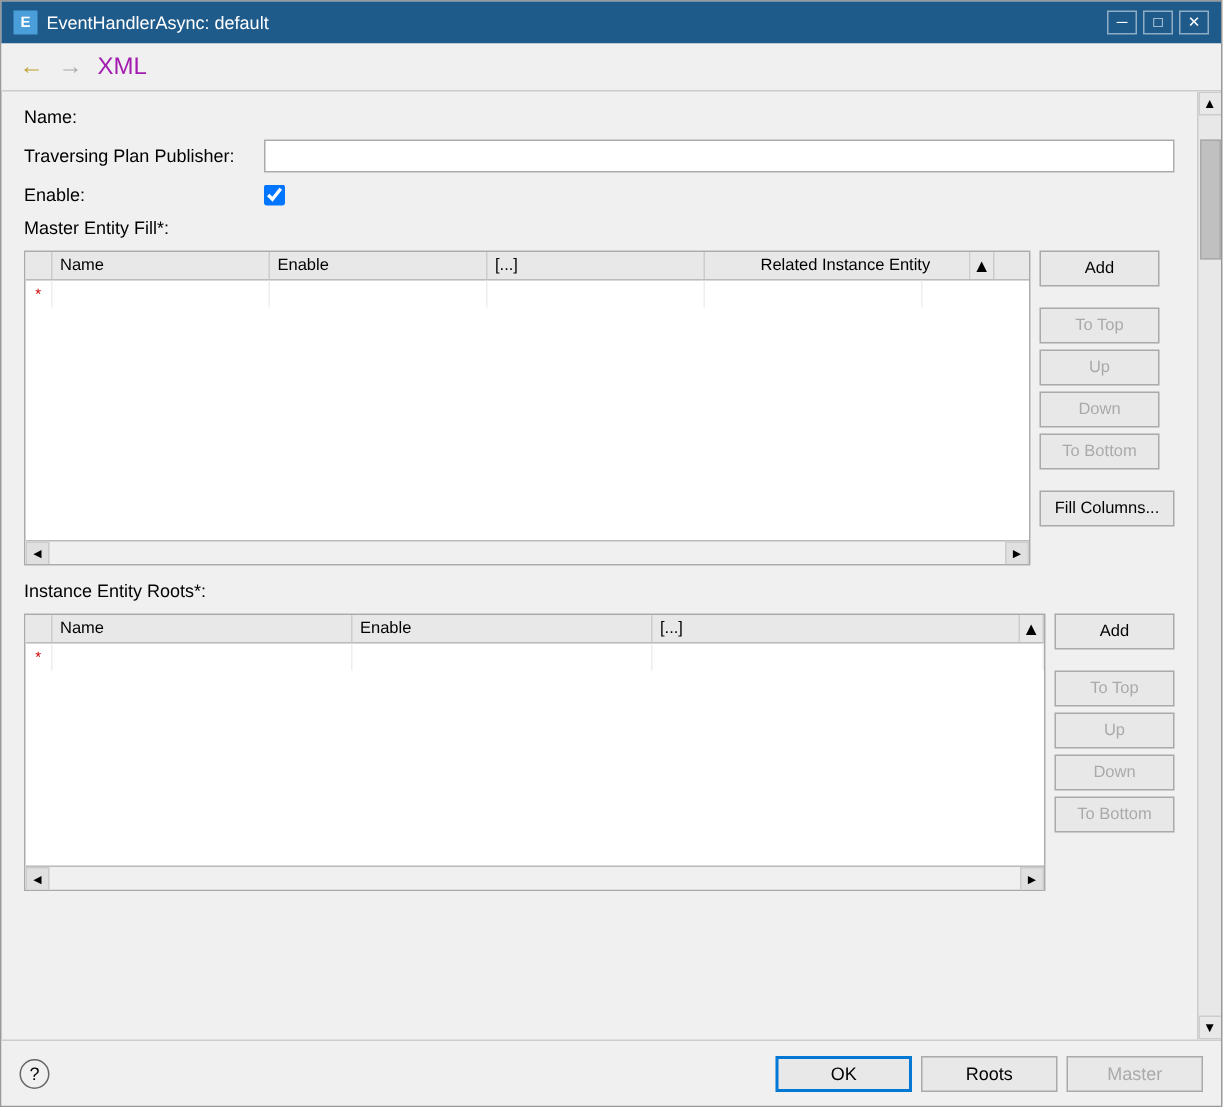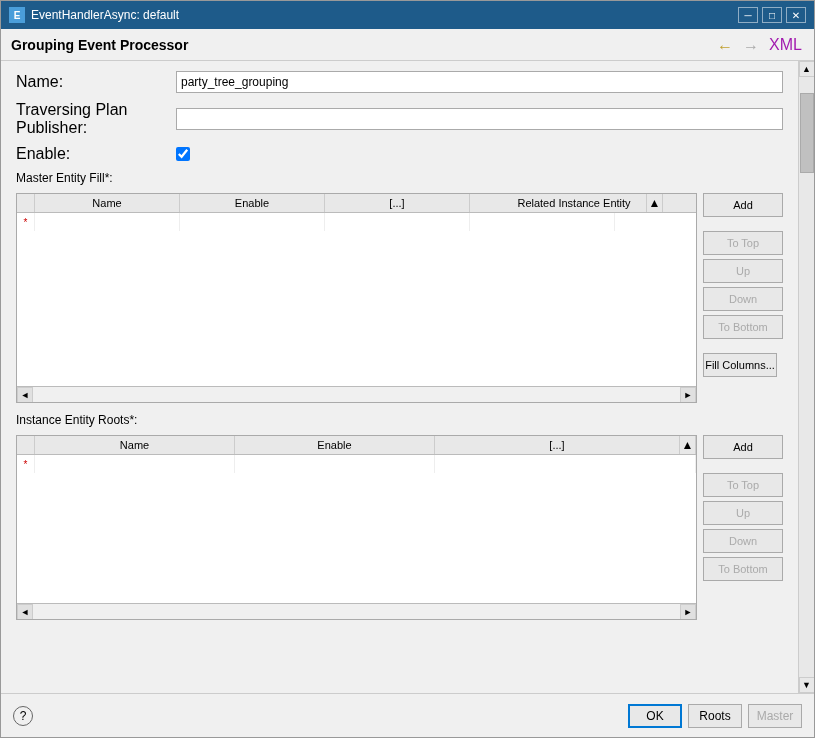--- a/index.html
+++ b/index.html
@@ -122,21 +122,21 @@
       margin-top: 16px;
     }
     .field-row {
       display: flex;
       align-items: center;
       margin-bottom: 8px;
     }
     .field-label {
       width: 160px;
       text-align: left;
-      font-size: 16px;
+      font-size: 12px;
       color: #000;
       flex-shrink: 0;
     }
     .field-input {
       flex: 1;
       height: 22px;
       border: 1px solid #aaa;
       background: white;
       padding: 2px 4px;
       font-size: 12px;
@@ -181,21 +181,21 @@
       justify-content: flex-end;
       align-items: center;
       padding: 8px 12px;
       border-top: 1px solid #ccc;
       background: #f0f0f0;
       gap: 6px;
       flex-shrink: 0;
       height: 44px;
     }
     .dialog-btn {
-      width: 54px;
+      width: 91px;
       height: 24px;
       border: 1px solid #aaa;
       background: #e8e8e8;
       cursor: pointer;
       font-size: 12px;
     }
     .dialog-btn.primary {
       border: 2px solid #0078d4;
       background: #e8e8e8;
     }
@@ -224,21 +224,20 @@
       border: 1px solid #aaa;
       background: white;
       overflow: hidden;
       display: flex;
       flex-direction: column;
     }
     .table-inner {
       flex: 1;
       overflow: hidden;
       position: relative;
-      text-align: center;
     }
     .table-header-row {
       display: flex;
       background: #e8e8e8;
       border-bottom: 1px solid #bbb;
     }
     .col-sort-arrow {
       width: 16px;
       display: flex;
       align-items: center;
@@ -310,34 +309,32 @@
       <span>EventHandlerAsync: default</span>
     </div>
     <div class="title-bar-controls">
       <button class="title-btn">─</button>
       <button class="title-btn">□</button>
       <button class="title-btn">✕</button>
     </div>
   </div>
 
   <div class="toolbar">
-    <span class="toolbar-title">Grouping Event Processor</span>
     <div class="toolbar-right">
       <button class="toolbar-icon-btn" style="color:#c0a030; font-size:16px;">←</button>
       <button class="toolbar-icon-btn" style="color:#aaa; font-size:16px;">→</button>
       <button class="toolbar-icon-btn" style="font-size:16px; color:#a21caf;">XML</button>
     </div>
   </div>
 
   <div class="main-content">
     <div class="form-area">
 
       <div class="field-row">
         <span class="field-label">Name:</span>
-        <input class="field-input" type="text" value="party_tree_grouping" style="">
       </div>
 
       <div class="field-row">
         <span class="field-label">Traversing Plan Publisher:</span>
         <input class="field-input" type="text" value="" style="">
       </div>
 
       <div class="field-row">
         <span class="field-label">Enable:</span>
         <input class="checkbox" type="checkbox" checked="" style="">
@@ -377,21 +374,21 @@
         </div>
 
         <div class="table-right-buttons">
           <button class="side-btn">Add</button>
           <div class="btn-spacer"></div>
           <button class="side-btn disabled" style="color:#aaa;">To Top</button>
           <button class="side-btn disabled" style="color:#aaa;">Up</button>
           <button class="side-btn disabled" style="color:#aaa;">Down</button>
           <button class="side-btn disabled" style="color:#aaa;">To Bottom</button>
           <div class="btn-spacer"></div>
-          <button class="side-btn" style="width:74px;">Fill Columns...</button>
+          <button class="side-btn" style="width:90px;">Fill Columns...</button>
         </div>
       </div>
 
       <div class="field-row" style="margin-bottom:4px;">
         <span class="section-label">Instance Entity Roots*:</span>
       </div>
 
       <div class="table-wrapper" style="margin-bottom:10px;">
         <div class="table-with-scroll" style="height:185px;">
           <div class="table-inner">

